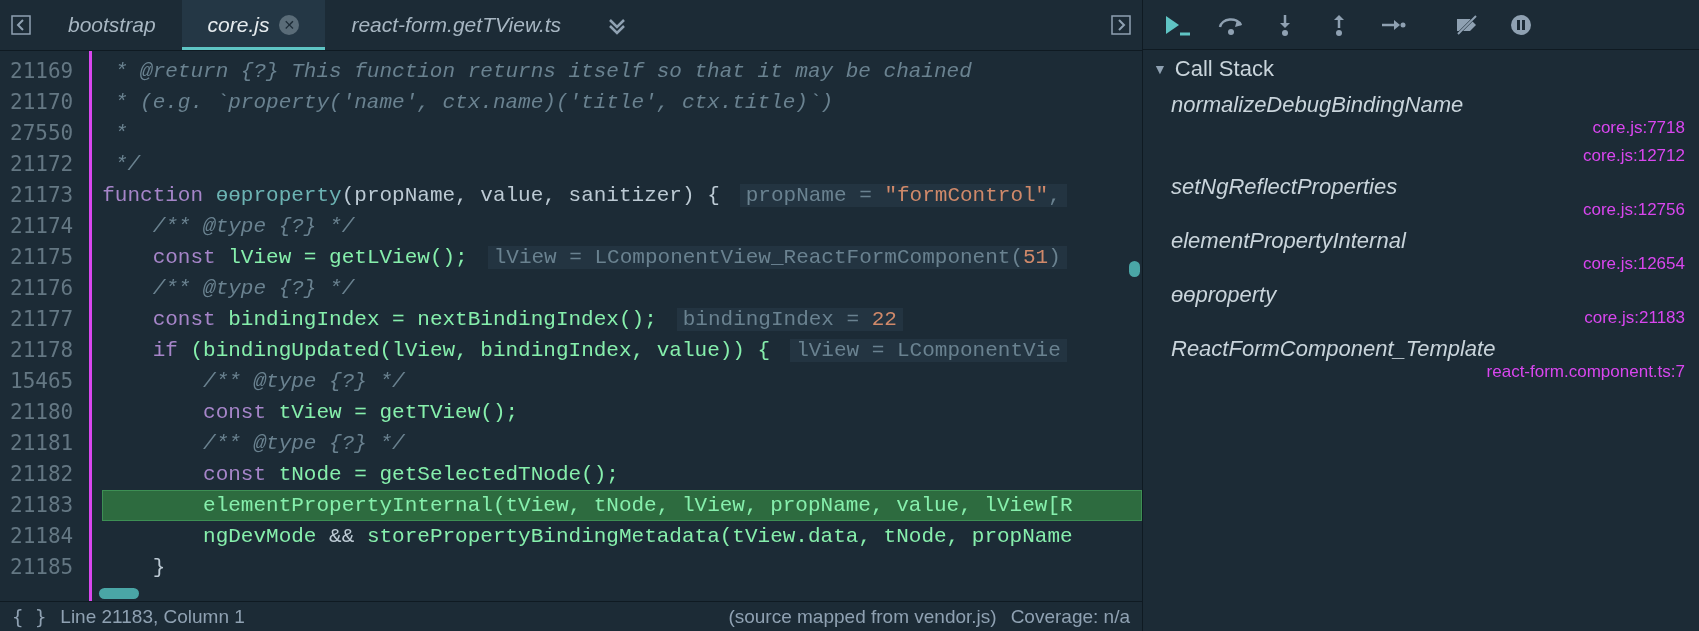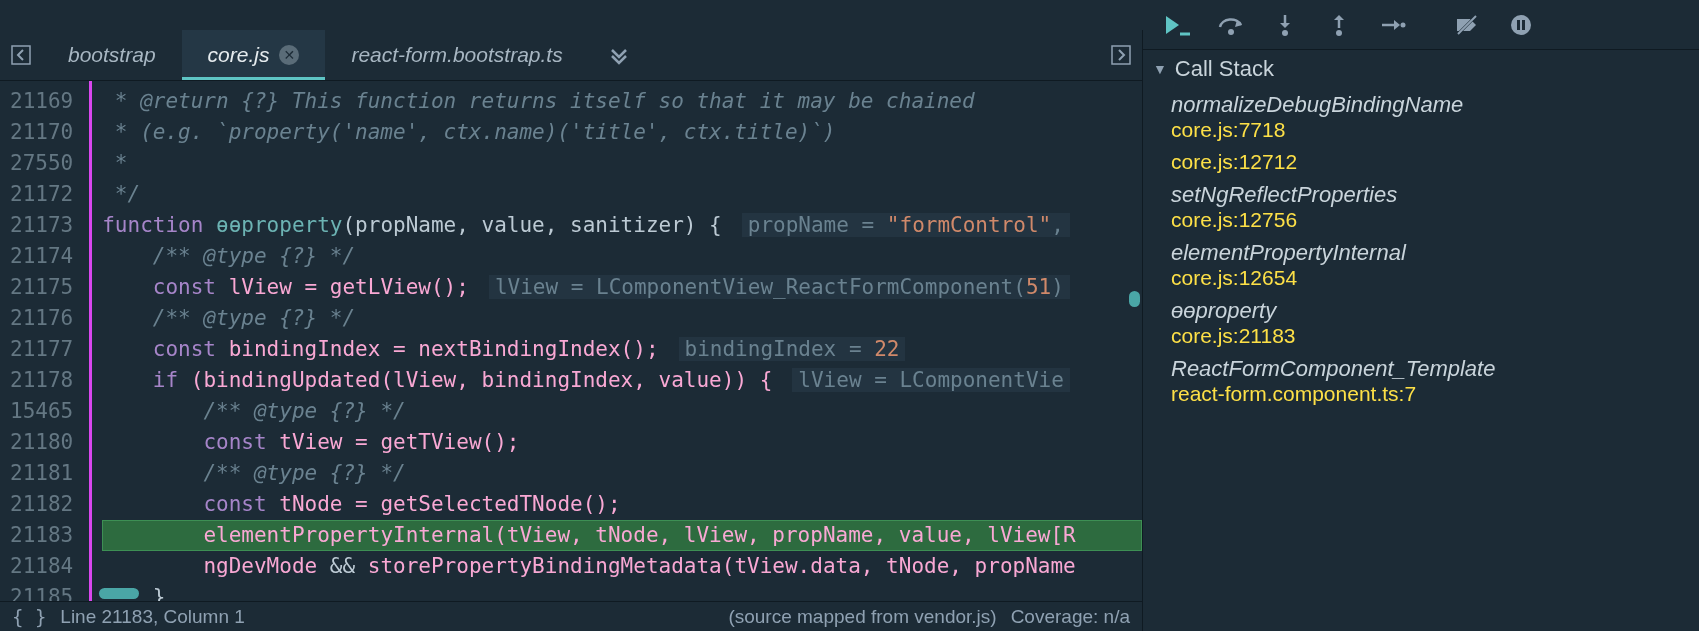--- a/index.html
+++ b/index.html
@@ -6,21 +6,21 @@
 body {
   font-family: "Menlo", "Consolas", monospace;
   background: #1c2b36;
   color: #a7b6c2;
   font-size: 18px;
   overflow: hidden;
   width: 1699px;
   height: 631px;
 }
 .root { display: flex; height: 100%; }
-.editor-pane { flex: 1; display: flex; flex-direction: column; border-right: 1px solid #0f1a22; min-width: 0; margin-top: 30px; }
+.editor-pane { flex: 1; display: flex; flex-direction: column; border-right: 1px solid #0f1a22; min-width: 0; }
 .tabbar {
   display: flex;
   align-items: center;
   background: #1c2b36;
   height: 50px;
   flex-shrink: 0;
 }
 .tab-nav-btn {
   width: 42px;
   height: 50px;
@@ -92,31 +92,32 @@
   border-right: 3px solid #d946ef;
 }
 .gutter .ln { padding-right: 6px; }
 .code-body {
   flex: 1;
   padding: 5px 0 0 10px;
   white-space: pre;
   overflow: hidden;
   position: relative;
   color: #bccad4;
+  font-family: Liberation Mono, monospace;
 }
 .code-line { height: 31px; position: relative; }
 .code-line.exec {
   background: #2d6b3f;
   box-shadow: inset 0 0 0 1px #3d8f54;
 }
 .c-comment { color: #6a8290; font-style: italic; }
 .c-keyword { color: #a685c9; }
 .c-punct { color: #bccad4; }
 .c-fn { color: #6cb3b3; }
-.c-ident { color: #f9a8d4; }
+.c-ident { color: #86efac; }
 .c-op { color: #bccad4; }
 .inline-value {
   color: #6a8290;
   font-family: inherit;
   background: #233441;
   padding: 0 6px;
   margin-left: 20px;
 }
 .inline-value .str { color: #d0896a; }
 .inline-value .num { color: #d0896a; }
@@ -189,21 +190,21 @@
   cursor: pointer;
   font-family: "Segoe UI", sans-serif;
 }
 .section-header .tri { font-size: 14px; color: #8fa1b2; }
 .stack-list { flex: 1; overflow: auto; font-family: "Segoe UI", sans-serif; }
 .frame {
   padding: 4px 14px 4px 28px;
   cursor: pointer;
 }
 .frame .fn-name { color: #c9d4db; font-size: 22px; font-style: italic; }
-.frame .loc { color: #fde047; font-size: 21px; }
+.frame .loc { color: #d946ef; font-size: 17px; text-align: right; }
 svg { display: block; }
 </style>
 </head>
 <body>
 
 <div class="root">
   <div class="editor-pane">
 
     <div class="tabbar">
       <div class="tab-nav-btn">
@@ -213,21 +214,21 @@
           </svg>
       </div>
       <div class="tab">
           <span>bootstrap</span>
         </div>
       <div class="tab active">
         <span>core.js</span>
         <span class="tab-close">✕</span>
       </div>
       <div class="tab">
-          <span>react-form.bootstrap.ts</span>
+          <span>react-form.getTView.ts</span>
         </div>
       <div class="tab-overflow">
         <svg width="20" height="20" viewBox="0 0 20 20">
             <path d="M3 5 L10 12 L17 5" fill="none" stroke="#8fa1b2" stroke-width="2.5"></path>
             <path d="M3 11 L10 18 L17 11" fill="none" stroke="#8fa1b2" stroke-width="2.5"></path>
           </svg>
       </div>
       <div class="tab-spacer"></div>
       <div class="tab-nav-btn">
         <svg width="22" height="22" viewBox="0 0 22 22">

